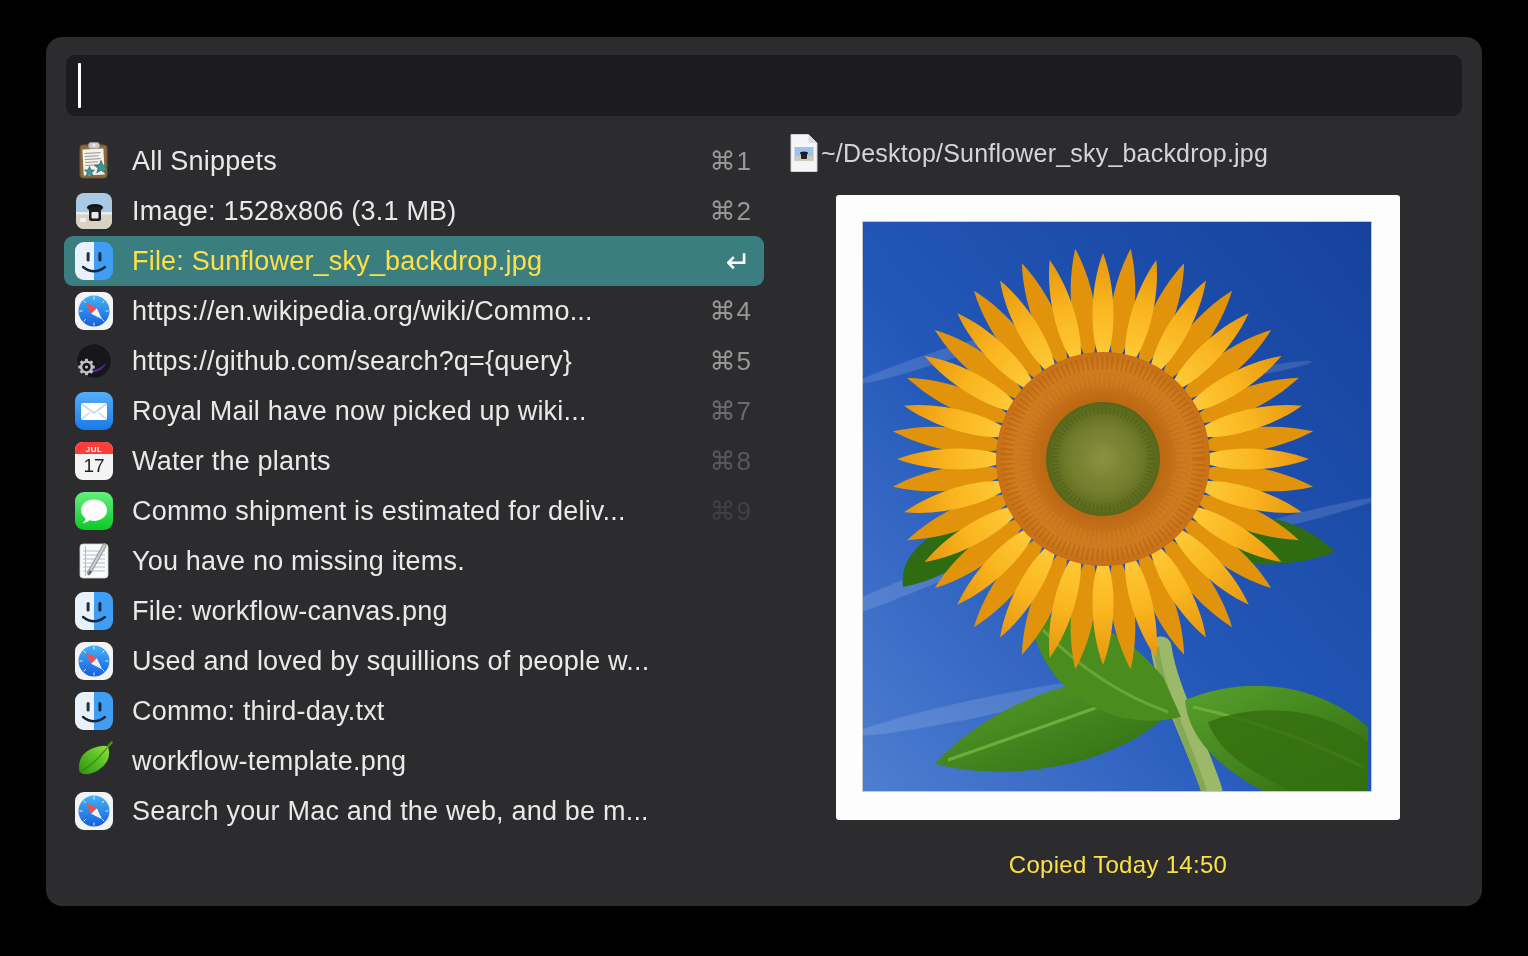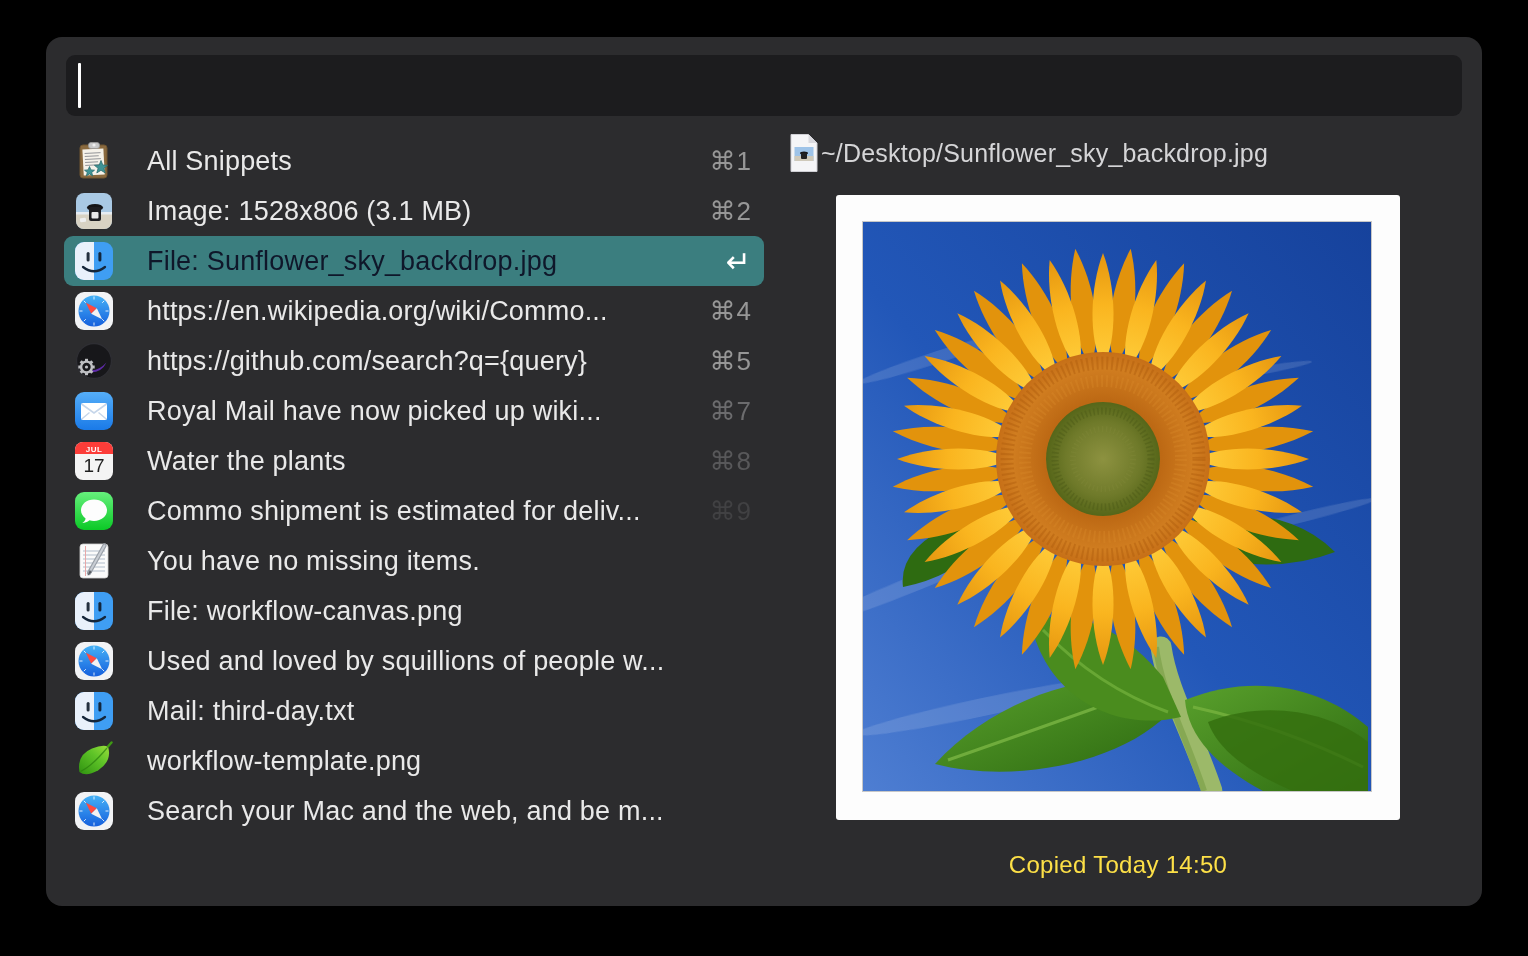--- a/index.html
+++ b/index.html
@@ -20,31 +20,31 @@
   .searchbar input{
     position:absolute;inset:0;background:transparent;border:none;outline:none;
     color:#fff;font-size:30px;padding:0 16px;font-family:inherit;caret-color:#fff;
   }
   .caret{
     position:absolute;left:12px;top:8px;width:3px;height:45px;background:#fff;border-radius:1px;
   }
   
   .list{position:absolute;left:18px;top:99px;width:700px;}
   .row{
-    height:50px;display:flex;align-items:center;gap:33px;
+    height:50px;display:flex;align-items:center;gap:18px;
     padding:0 12px 0 10px;border-radius:9px;
   }
   .row.selected{background:#3b7e7f;}
   .row .ficon{width:40px;height:40px;flex:0 0 40px;}
   .row .ficon svg{width:40px;height:40px;display:block;}
   .label{
     flex:1;font-size:27px;color:#e9e9e9;white-space:nowrap;overflow:hidden;
     letter-spacing:.2px;
   }
-  .row.selected .label{color:#0f172a;}
+  .row.selected .label{color:#fde047;}
   .shortcut{font-size:26px;color:#979797;letter-spacing:1px;}
   .shortcut.dim1{color:#6c6c6e;}
   .shortcut.dim2{color:#58585a;}
   .shortcut.dim3{color:#414143;}
   .shortcut.return{color:#fff;font-size:30px;font-weight:400;}
   
   .preview-header{
     position:absolute;left:741px;top:96px;display:flex;align-items:center;height:40px;
   }
   .preview-header svg{width:34px;height:40px;display:block;}
@@ -338,21 +338,21 @@
       <span class="label">Used and loved by squillions of people w...</span>
       <span class="shortcut"></span>
     </div>
 
     <div class="row">
       <span class="ficon">
           <svg>
             <use href="#i-finder"></use>
           </svg>
         </span>
-      <span class="label">Mail: third-day.txt</span>
+      <span class="label">Commo: third-day.txt</span>
       <span class="shortcut"></span>
     </div>
 
     <div class="row">
       <span class="ficon">
           <svg>
             <use href="#i-leaf"></use>
           </svg>
         </span>
       <span class="label">workflow-template.png</span>

